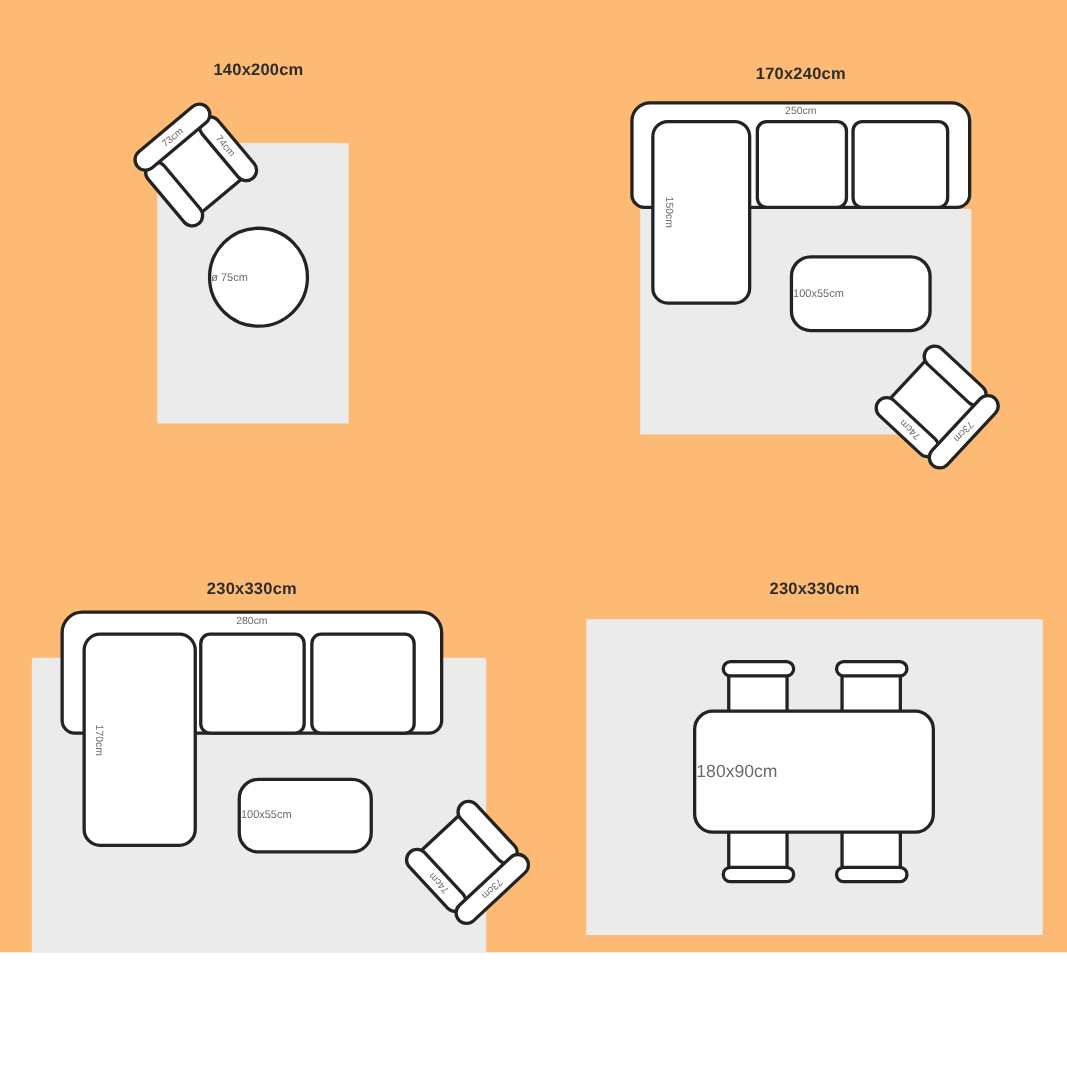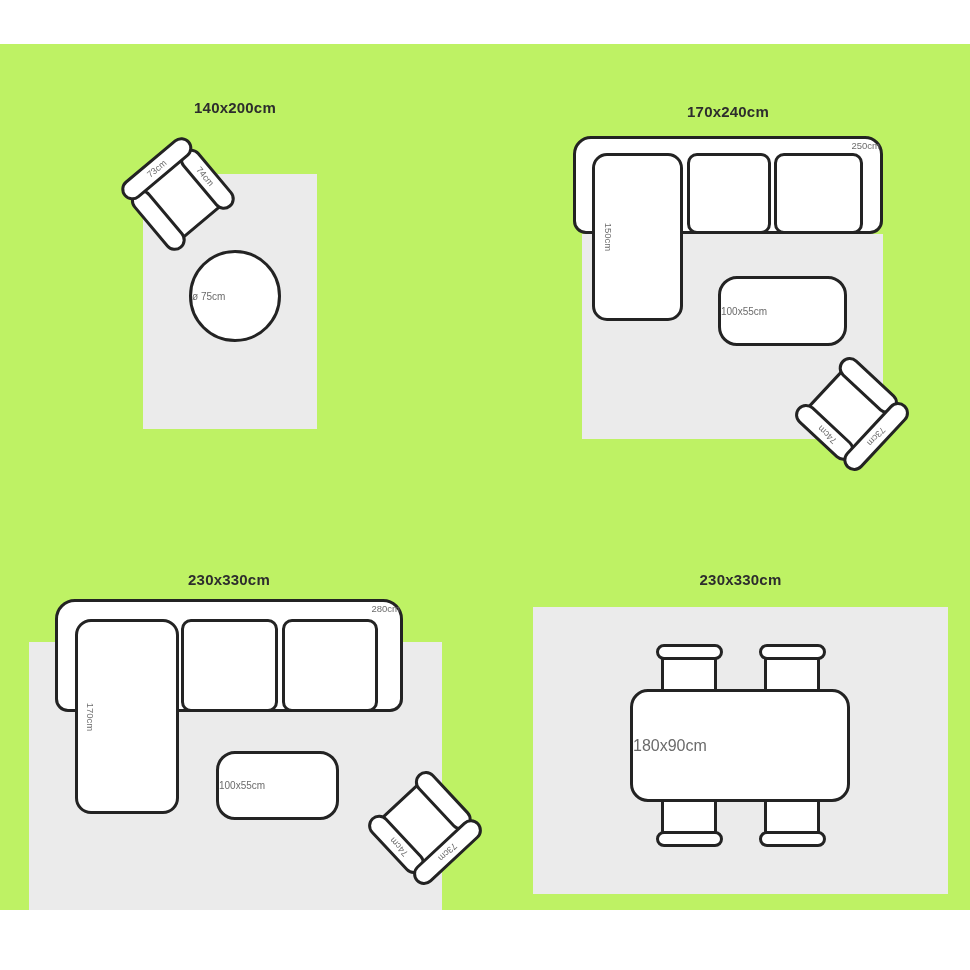--- a/index.html
+++ b/index.html
@@ -1,34 +1,33 @@
 <!DOCTYPE html>
 <html><head>
 <meta charset="utf-8">
 <style>
   html,body{margin:0;padding:0;background:#ffffff;}
   *{box-sizing:border-box;}
   #stage{
-    position:relative;width:970px;height:866px;background:#bef264;overflow:hidden;
+    position:relative;width:970px;height:866px;background:#fdba74;overflow:hidden;
     font-family:"Liberation Sans","DejaVu Sans",sans-serif;
-    margin-top:44px;
   }
   .layer{position:absolute;inset:0;}
   .title{
     position:absolute;text-align:center;font-size:15px;font-weight:700;color:#2d2d2d;
     letter-spacing:.2px;
   }
   .rug{position:absolute;background:#ebebeb;}
   .outl{background:#ffffff;border:3px solid #232323;position:absolute;}
   .dim{color:#6b6b6b;font-size:9.5px;white-space:nowrap;}
   .center-label{display:flex;align-items:center;justify-content:flex-start;font-size:10px;color:#6b6b6b;}
 
   
   .sofa-shell{border-radius:18px 18px 13px 13px;}
-  .sofa-width-label{position:absolute;left:0;right:0;top:1px;text-align:right;}
+  .sofa-width-label{position:absolute;left:0;right:0;top:1px;text-align:center;}
   .chaise{border-radius:15px;z-index:2;}
   .chaise-label{position:absolute;top:50%;left:13px;transform:translate(-50%,-50%) rotate(90deg);}
   .cushion{border-radius:10px;z-index:2;}
 
   
   .armchair{position:absolute;width:86px;height:88px;}
   .armchair .seat{position:absolute;left:11px;right:11px;top:11px;bottom:6px;border:3px solid #232323;border-radius:5px;background:#fff;z-index:1;}
   .armchair .arm{position:absolute;width:22px;top:15px;bottom:0;border:3px solid #232323;border-radius:11px;background:#fff;z-index:2;}
   .armchair .arm.left{left:0;}
   .armchair .arm.right{right:0;}

